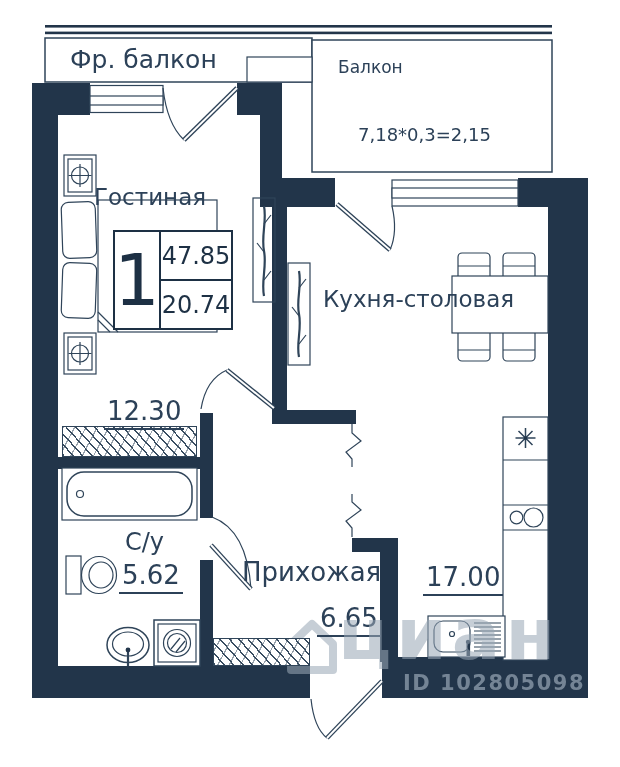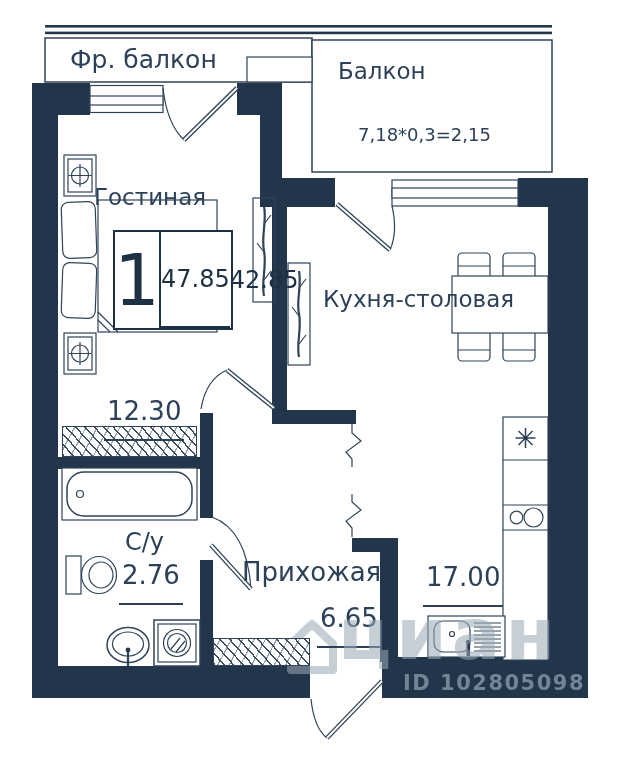--- a/index.html
+++ b/index.html
@@ -18,38 +18,38 @@
   .plan svg{position:absolute;left:0;top:0;}
   .w{fill:var(--wall);stroke:none;}
   .ln{stroke:var(--line);fill:none;stroke-width:1.2px;}
   .ln15{stroke:var(--line);fill:none;stroke-width:1.5px;}
   .ln2{stroke:var(--line);fill:none;stroke-width:2.2px;}
   .wf{fill:#fff;stroke:var(--line);stroke-width:1.2px;}
   .wf15{fill:#fff;stroke:var(--line);stroke-width:1.5px;}
   .leaf-d{stroke:var(--line);stroke-width:4.6px;fill:none;}
   .leaf-w{stroke:#fff;stroke-width:1.9px;fill:none;}
   .lbl{position:absolute;color:var(--text);white-space:nowrap;line-height:1.15;z-index:30;}
-  .u{border-bottom:2.2px solid var(--text);padding:0 3px 12px 3px;}
+  .u{border-bottom:2.2px solid var(--text);padding:0 3px 1px 3px;}
   .hatch{
     position:absolute;z-index:20;background-color:#fff;
     border:1.4px solid var(--line);box-sizing:border-box;
     background-image:
       repeating-linear-gradient(48deg, rgba(47,68,89,.95) 0 1.4px, transparent 1.4px 7px),
       repeating-linear-gradient(-62deg, rgba(47,68,89,.5) 0 1.2px, transparent 1.2px 10px);
   }
   .legend{
     position:absolute;left:113px;top:230px;width:120px;height:100px;z-index:25;
     background:#fff;border:2.2px solid #1d3044;box-sizing:border-box;display:flex;
     color:#1d3044;
   }
   .legend .count{
     width:44px;border-right:2.2px solid #1d3044;display:flex;align-items:center;
     justify-content:center;font-size:72px;line-height:1;overflow:visible;
   }
-  .legend .vals{flex:1;display:flex;flex-direction:row;border-radius:31px;}
+  .legend .vals{flex:1;display:flex;flex-direction:column;border-radius:31px;}
   .legend .vals div{
     flex:1;display:flex;align-items:center;justify-content:center;
     font-size:24px;border-bottom:2.2px solid #1d3044;
   }
   .legend .vals div:last-child{border-bottom:none;}
   .wm-brand{
     position:absolute;left:338px;top:598px;font-size:72px;font-weight:bold;
     letter-spacing:5px;color:var(--watermark);z-index:40;line-height:1;
   }
   .wm-id{
@@ -226,32 +226,32 @@
     <path d="M291,670 L291,644 L312,624 L333,644 L333,670 Z" fill="none" stroke="var(--watermark)" stroke-width="8" stroke-linejoin="round"></path>
   </svg>
 
   <div class="hatch" style="left:62px;top:426px;width:135px;height:31px;"></div>
   <div class="hatch" style="left:213px;top:638px;width:97px;height:28px;"></div>
 
   <div class="legend">
     <div class="count">1</div>
     <div class="vals">
       <div>47.85</div>
-      <div>42.85</div>
+      <div>20.74</div>
     </div>
   </div>
 
   <div class="lbl" style="left:70px;top:46px;font-size:25px;text-align:right;">Фр. балкон</div>
-  <div class="lbl" style="left:338px;top:58px;font-size:23px;">Балкон</div>
+  <div class="lbl" style="left:338px;top:58px;font-size:17px;">Балкон</div>
   <div class="lbl" style="left:358px;top:125px;font-size:18px;">7,18*0,3=2,15</div>
   <div class="lbl" style="left:94px;top:184px;font-size:23px;">Гостиная</div>
   <div class="lbl u" style="left:104px;top:397px;font-size:26px;">12.30</div>
   <div class="lbl" style="left:323px;top:286px;font-size:23px;">Кухня-столовая</div>
   <div class="lbl u" style="left:423px;top:563px;font-size:26px;">17.00</div>
   <div class="lbl" style="left:125px;top:529px;font-size:24px;">С/у</div>
-  <div class="lbl u" style="left:119px;top:561px;font-size:26px;">2.76</div>
+  <div class="lbl u" style="left:119px;top:561px;font-size:26px;">5.62</div>
   <div class="lbl" style="left:242px;top:558px;font-size:26px;">Прихожая</div>
   <div class="lbl u" style="left:296px;top:604px;font-size:26px;margin-left:21px;">6.65</div>
 
   <div class="wm-brand">циан</div>
   <div class="wm-id">ID 102805098</div>
 
 </div>
 
 </body></html>

